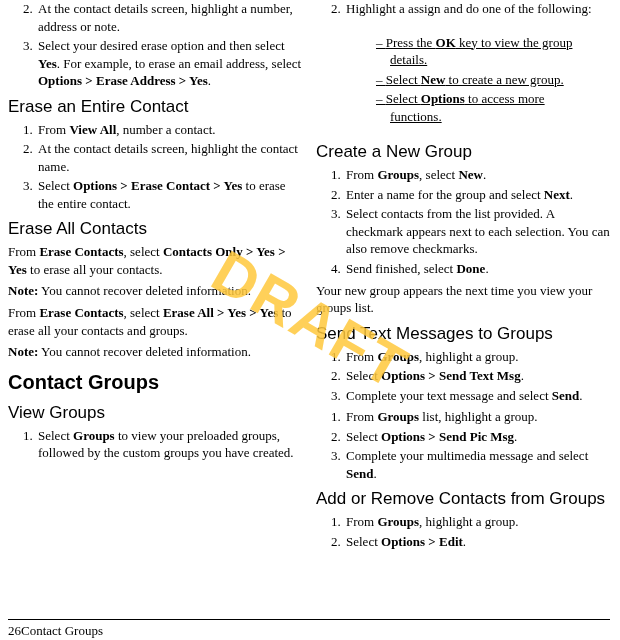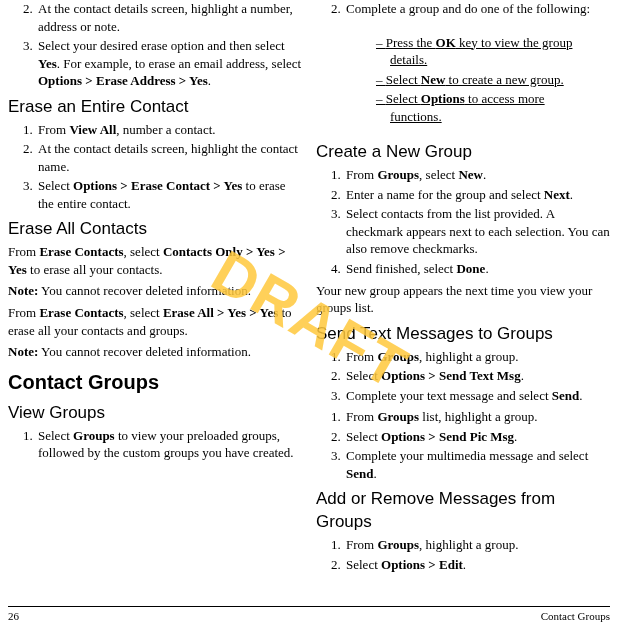--- a/index.html
+++ b/index.html
@@ -54,27 +54,26 @@
     text-indent: -14px;
     padding-left: 14px;
     margin-bottom: 2px;
   }
   .para {
     margin: 0 0 4px 0;
   }
   b { font-weight: bold; }
   .footer {
     position: absolute;
-    bottom: 16px;
+    bottom: 0;
     left: 8px;
     right: 10px;
     border-top: 1px solid #000;
     display: flex;
-    justify-content: space-between;
-    font-size: 11px;
+    font-size: 13px;
     padding-top: 2px;
     font-family: Georgia, 'Times New Roman', serif;
   }
   .watermark {
     position: absolute;
     left: 50%;
     top: 50%;
     transform: translate(-50%, -50%) rotate(30deg);
     font-family: Arial, Helvetica, sans-serif;
     font-size: 60px;
@@ -117,21 +116,21 @@
 
     <h3 class="subsection">View Groups</h3>
     <ol>
       <li><span>Select </span><b>Groups</b><span> to view your preloaded groups, followed by the custom groups you have created.</span></li>
     </ol>
   </div>
 
   <div class="col">
 
     <ol start="2">
-      <li><span>Complete a group and do one of the following:</span></li>
+      <li><span>Highlight a assign and do one of the following:</span></li>
     </ol>
     <div class="dash-list">
       <div class="dash-item">– <span>Press the </span><b>OK</b><span> key to view the group details.</span></div>
       <div class="dash-item">– <span>Select </span><b>New</b><span> to create a new group.</span></div>
       <div class="dash-item">– <span>Select </span><b>Options</b><span> to access more functions.</span></div>
     </div>
 
     <h3 class="subsection">Create a New Group</h3>
     <ol>
       <li><span>From </span><b>Groups</b><span>, select </span><b>New</b><span>.</span></li>
@@ -147,21 +146,21 @@
       <li><span>Select </span><b>Options &gt; Send Text Msg</b><span>.</span></li>
       <li><span>Complete your text message and select </span><b>Send</b><span>.</span></li>
     </ol>
 
     <ol>
       <li><span>From </span><b>Groups</b><span> list, highlight a group.</span></li>
       <li><span>Select </span><b>Options &gt; Send Pic Msg</b><span>.</span></li>
       <li><span>Complete your multimedia message and select </span><b>Send</b><span>.</span></li>
     </ol>
 
-    <h3 class="subsection">Add or Remove Messages from Groups</h3>
+    <h3 class="subsection">Add or Remove Contacts from Groups</h3>
     <ol>
       <li><span>From </span><b>Groups</b><span>, highlight a group.</span></li>
       <li><span>Select </span><b>Options &gt; Edit</b><span>.</span></li>
     </ol>
   </div>
 </div>
 
 <div class="watermark">DRAFT</div>
 
 <div class="footer">

